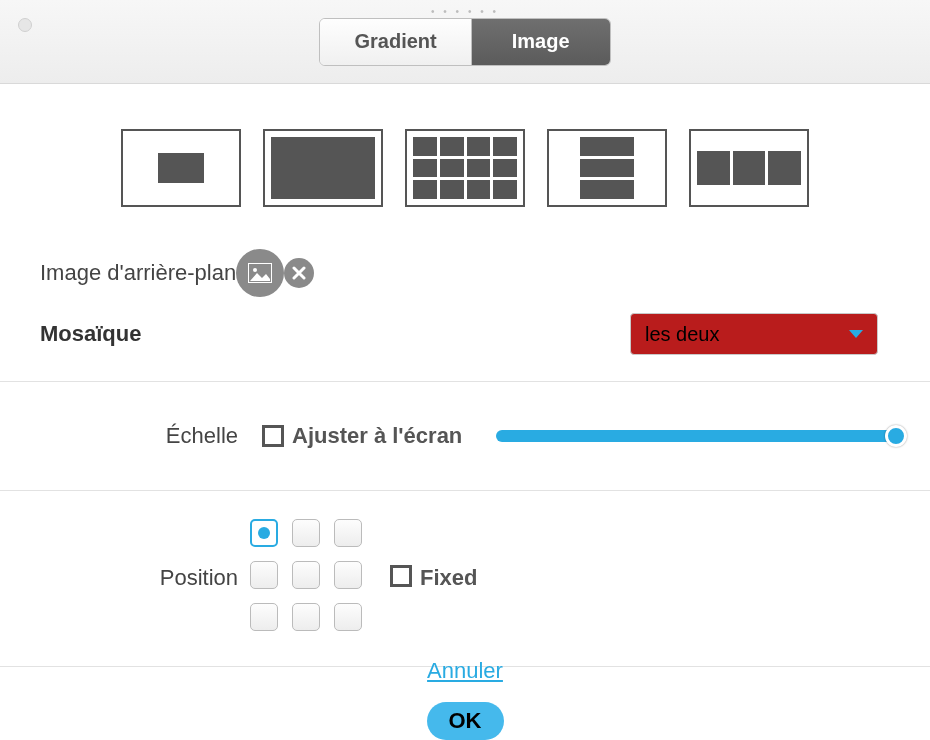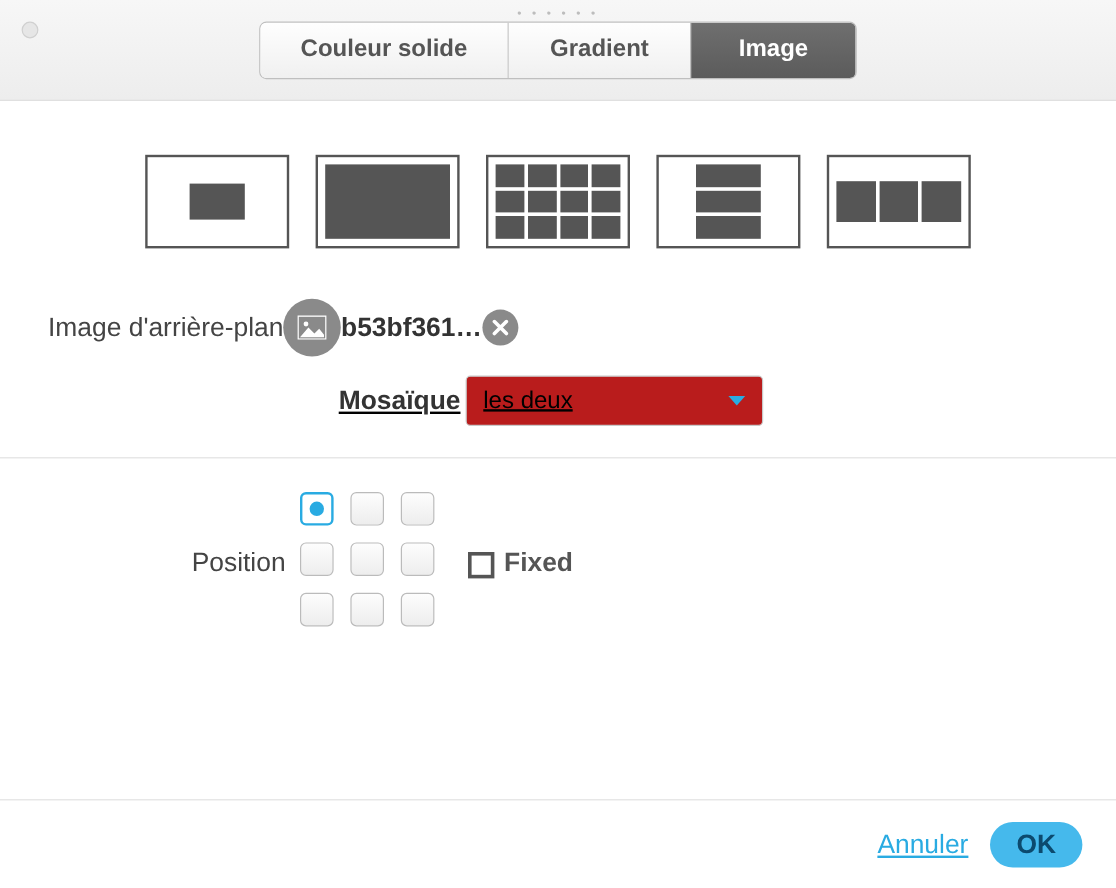--- a/index.html
+++ b/index.html
@@ -124,23 +124,22 @@
       background: #8a8a8a;
       display:flex; align-items:center; justify-content:center;
     }
     .filename { font-size: 22px; font-weight: 700; color:#333; }
     .remove-circle {
       width: 30px; height: 30px; border-radius: 50%;
       background: #8a8a8a; color: #fff; display:flex;align-items:center;justify-content:center;
       font-size: 18px; cursor:pointer;
     }
     .mosaique-row {
-      display:flex; align-items:center; justify-content:center; gap: 4px;
+      display:flex; align-items:center; justify-content:space-between; gap: 4px;
       padding-right: 12px;
-      text-decoration: underline;
     }
     .mosaique-row .label { font-weight:700; font-size:22px; color:#333; }
     .select {
       width: 248px; height: 42px;
       border: 1px solid #c9c9c9;
       border-radius: 4px;
       background: #b91c1c;
       font-size: 20px;
       padding: 0 36px 0 14px;
       position: relative;
@@ -203,49 +202,49 @@
       display:flex;align-items:center;justify-content:center;
       cursor:pointer;
     }
     .pos-cell.sel {
       border:2px solid #29abe2;
       background:#fff;
     }
     .pos-cell.sel::after{
       content:""; width:12px;height:12px;border-radius:50%;background:#29abe2;
     }
-    .fixed-wrap { display:flex; align-items:flex-end; margin-left: 10px;}
+    .fixed-wrap { display:flex; align-items:flex-start; margin-left: 10px;}
     .fixed-label { font-size:22px; font-weight:700; color:#555; }
 
     .footer {
       position:absolute; left:0; right:0; bottom:0;
       height: 74px;
       border-top:1px solid #e2e2e2;
       display:flex; align-items:center; justify-content:flex-end;
       gap: 18px; padding: 0 28px;
       background:#fff;
+      flex-direction:column;
     }
     .link-cancel {
       color:#29abe2; font-size:22px; text-decoration:underline;
       cursor:pointer;
     }
     .btn-ok {
-      background:#45b9ec; color:#0c4a6e; font-size:22px; font-weight:600;
+      background:#45b9ec; color:#000000; font-size:22px; font-weight:600;
       border:none; border-radius:20px; padding: 6px 22px; cursor:pointer;
     }
   </style>
 </head>
 <body>
 
 <div class="window">
   <div class="titlebar">
     <div class="close-dot"></div>
     <div class="drag-dots">• • • • • •</div>
     <div class="segmented">
-      <button>Couleur solide</button>
       <button>Gradient</button>
       <button class="active">Image</button>
     </div>
   </div>
 
   <div class="layout-row">
     <div class="layout-thumb">
         <div class="thumb-center"></div>
       </div>
     <div class="layout-thumb">
@@ -286,35 +285,45 @@
   <div class="section">
     <div class="bg-image-row">
       <span class="label">Image d'arrière-plan</span>
       <span class="img-circle">
         <svg width="24" height="20" viewBox="0 0 24 20">
             <rect x="0" y="0" width="24" height="20" fill="none" stroke="#fff" stroke-width="2"></rect>
             <circle cx="7" cy="7" r="2" fill="#fff"></circle>
             <path d="M2 18 L9 10 L14 15 L18 11 L22 16 L22 18 Z" fill="#fff"></path>
           </svg>
       </span>
-      <span class="filename">b53bf361…</span>
       <span class="remove-circle">
         <svg width="14" height="14" viewBox="0 0 14 14">
             <path d="M2 2 L12 12 M12 2 L2 12" stroke="#fff" stroke-width="3" stroke-linecap="round"></path>
           </svg>
       </span>
     </div>
     <div class="mosaique-row">
       <span class="label">Mosaïque</span>
       <div class="select">
         <span>les deux</span>
       </div>
     </div>
   </div>
 
+  <div class="section row-inline">
+    <div class="side-label">Échelle</div>
+    <div style="display:flex;align-items:center;">
+      <span class="checkbox-box"></span>
+      <span class="fit-label">Ajuster à l'écran</span>
+    </div>
+    <div class="slider">
+      <div class="slider-track"></div>
+      <div class="slider-thumb"></div>
+    </div>
+  </div>
 
   <div class="section position-row" style="border-bottom:none;">
     <div class="side-label">Position</div>
     <div class="pos-grid">
       <div class="pos-cell sel"></div>
       <div class="pos-cell"></div>
       <div class="pos-cell"></div>
       <div class="pos-cell"></div>
       <div class="pos-cell"></div>
       <div class="pos-cell"></div>

